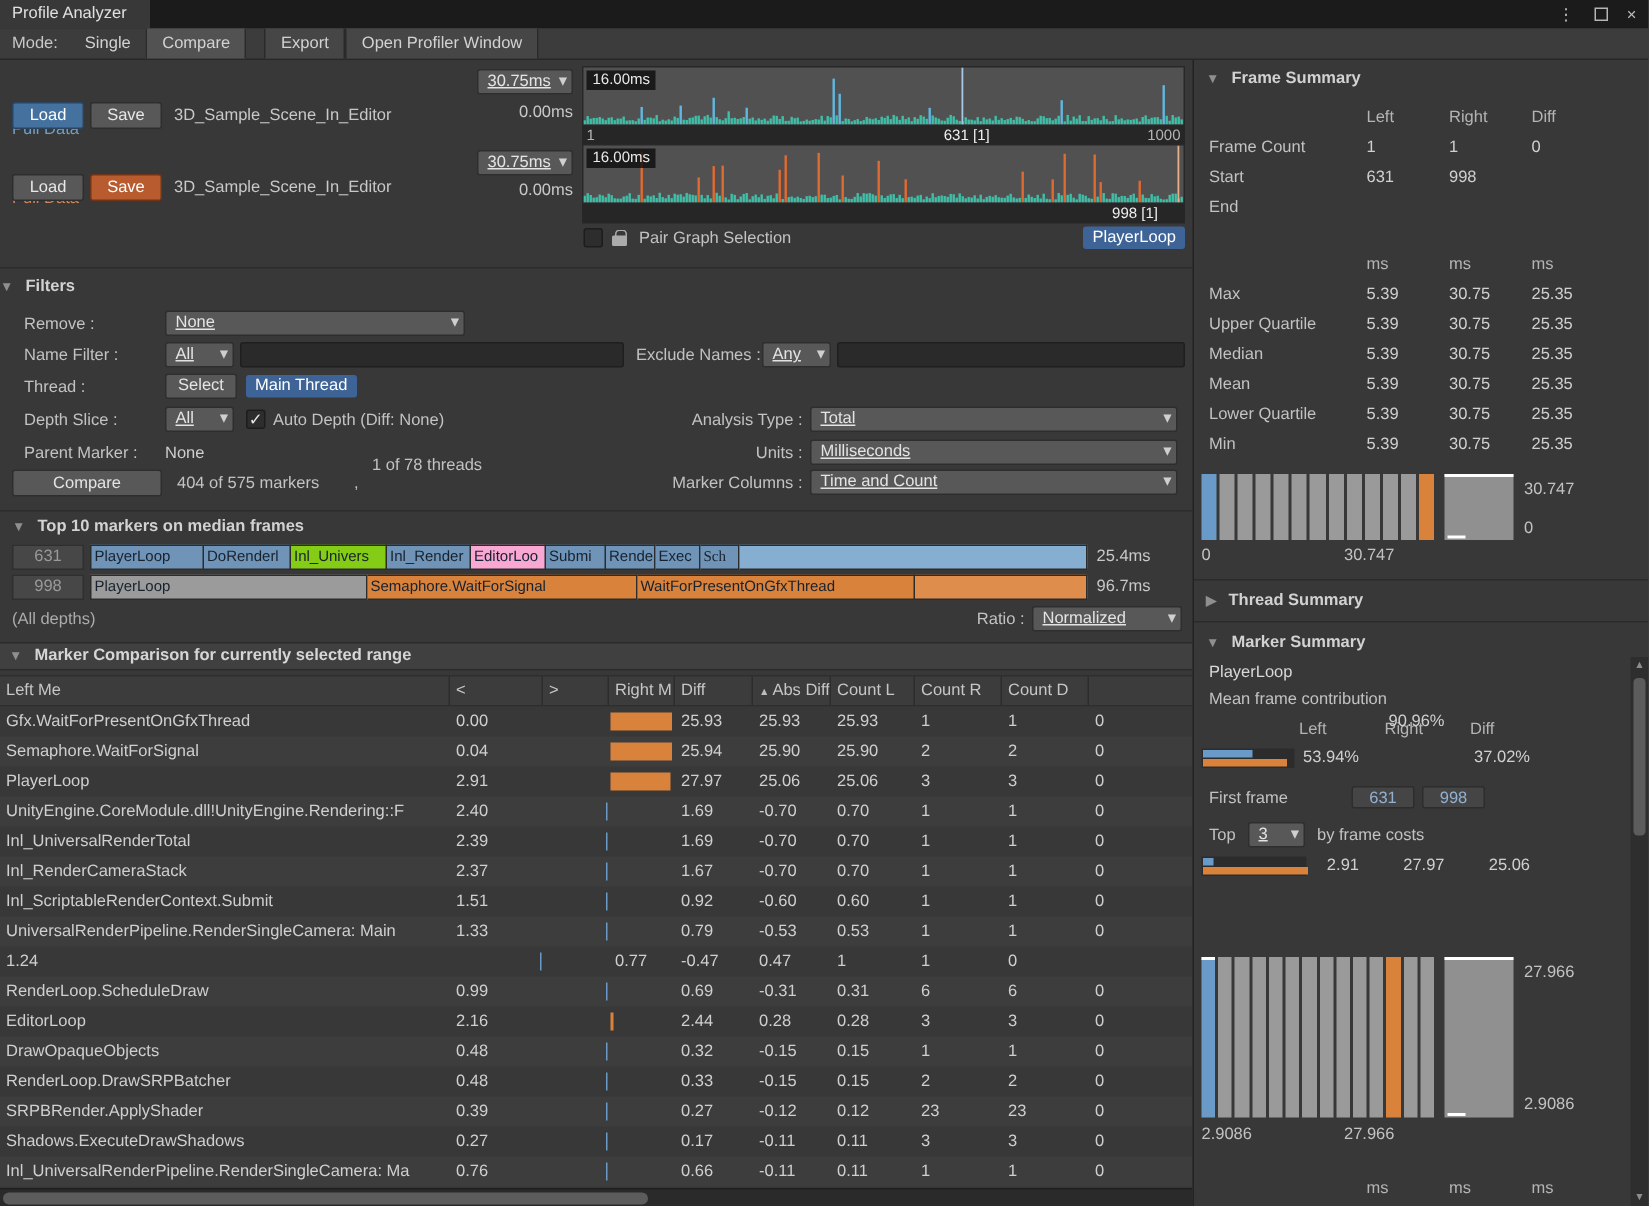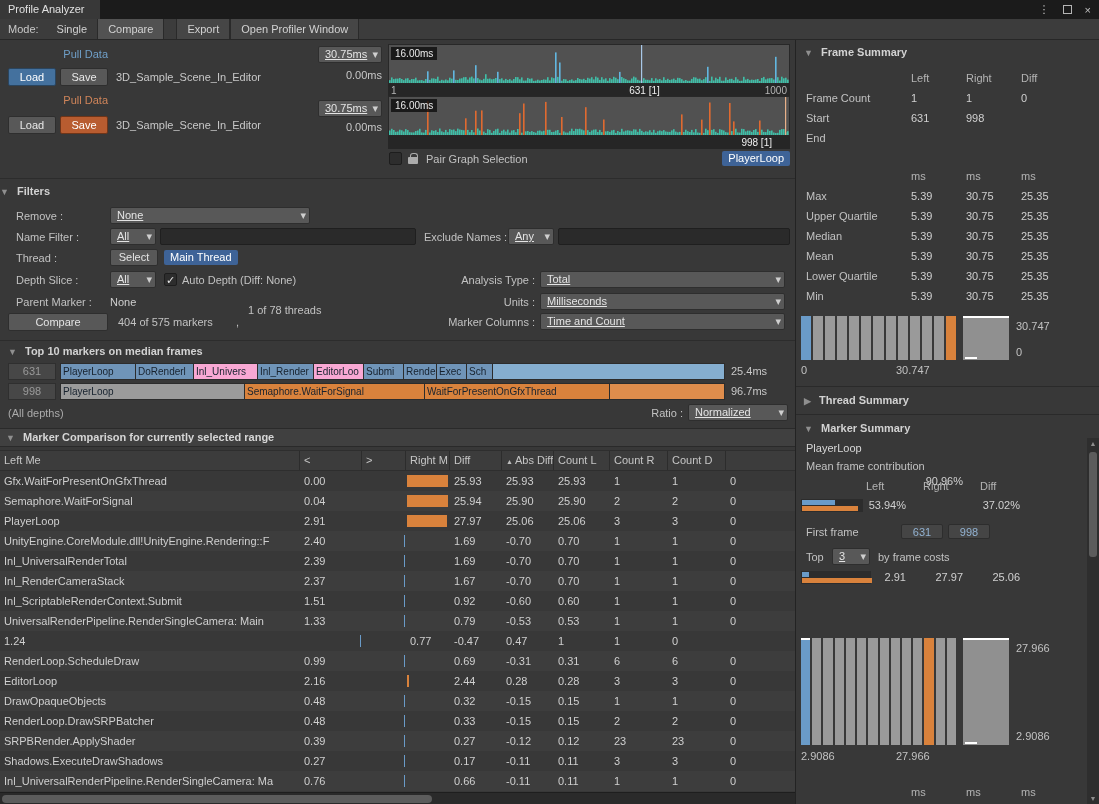--- a/index.html
+++ b/index.html
@@ -31,21 +31,21 @@
        color:#dddddd;padding:0 4px;font:11px "Liberation Sans",sans-serif;}
   .cb{position:absolute;width:13px;height:13px;background:#2d2d2d;border:1px solid #1d1d1d;
       border-radius:2px;color:#e8e8e8;font-size:11px;line-height:12px;text-align:center;}
   .chip{position:absolute;background:#3e6397;color:#ffffff;padding:0 6px;height:15px;line-height:15px;
         border-radius:2px;white-space:nowrap;}
   .shead{position:absolute;font-weight:bold;color:#d2d2d2;}
   .tri{color:#8f8f8f;font-size:9px;margin-right:5px;}
   .flabel{position:absolute;color:#c2c2c2;white-space:nowrap;}
   .rlabel{position:absolute;text-align:right;color:#c2c2c2;white-space:nowrap;}
   
-  .pull{position:absolute;width:100px;text-align:right;}
+  .pull{position:absolute;width:100px;text-align:left;margin-top:32px;}
   .sbtn{position:absolute;width:48px;height:18px;line-height:16px;background:#585858;
         border:1px solid #2e2e2e;border-radius:2px;text-align:center;color:#e8e8e8;}
   .dsname{position:absolute;color:#c8c8c8;}
   .scale-min{position:absolute;width:64px;text-align:right;color:#c8c8c8;}
   .graph{position:absolute;left:388px;width:402px;height:40px;background:#515151;border:1px solid #282828;}
   .graph svg{position:absolute;left:0;top:0;width:100%;height:100%;}
   .peak{position:absolute;left:2px;top:2px;background:rgba(12,12,12,0.8);color:#eaeaea;font-size:10px;
         padding:0 4px;line-height:13px;}
   .axis{position:absolute;left:388px;width:402px;height:13px;background:#262626;color:#b5b5b5;font-size:10px;}
   .a1{position:absolute;left:3px;top:1px;}
@@ -647,27 +647,27 @@
 
   <div class="sec" style="top:340px;height:88px;border-top:1px solid #2c2c2c;">
     <div class="shead" style="left:8px;top:4px;">
       <span class="tri">▼</span>
       <span>Top 10 markers on median frames</span>
     </div>
     <div class="fcell" style="top:22px;">631</div>
     <div class="t10bar" style="top:22px;">
         <div class="seg" style="width: 76px; background: rgb(111, 148, 184);">PlayerLoop</div>
         <div class="seg" style="width: 58px; background: rgb(111, 148, 184);">DoRenderl</div>
-        <div class="seg" style="width: 64px; background: #f9a8d4;">Inl_Univers</div>
+        <div class="seg" style="width: 64px; background: #84cc16;">Inl_Univers</div>
         <div class="seg" style="width: 56px; background: rgb(111, 148, 184);">Inl_Render</div>
         <div class="seg" style="width: 50px; background: #f9a8d4;">EditorLoo</div>
         <div class="seg" style="width: 40px; background: rgb(111, 148, 184);">Submi</div>
         <div class="seg" style="width: 33px; background: rgb(111, 148, 184);">Rende</div>
         <div class="seg" style="width: 30px; background: rgb(111, 148, 184);">Exec</div>
-        <div class="seg" style="width: 26px; background: rgb(111, 148, 184);">Sch</div>
+        <div class="seg" style="width: 26px; background: rgb(111, 148, 184); font-family: Liberation Serif, serif;">Sch</div>
         <div class="seg" style="width: 232px; background: rgb(133, 174, 208);"></div>
       </div>
     <span class="t10total" style="top:22px;">25.4ms</span>
     <div class="fcell" style="top:42px;">998</div>
     <div class="t10bar" style="top:42px;">
         <div class="seg" style="width: 185px; background: rgb(155, 155, 155);">PlayerLoop</div>
         <div class="seg" style="width: 180px; background: rgb(217, 130, 60);">Semaphore.WaitForSignal</div>
         <div class="seg" style="width: 185px; background: rgb(217, 130, 60);">WaitForPresentOnGfxThread</div>
         <div class="seg" style="width: 115px; background: rgb(223, 141, 76);"></div>
       </div>

